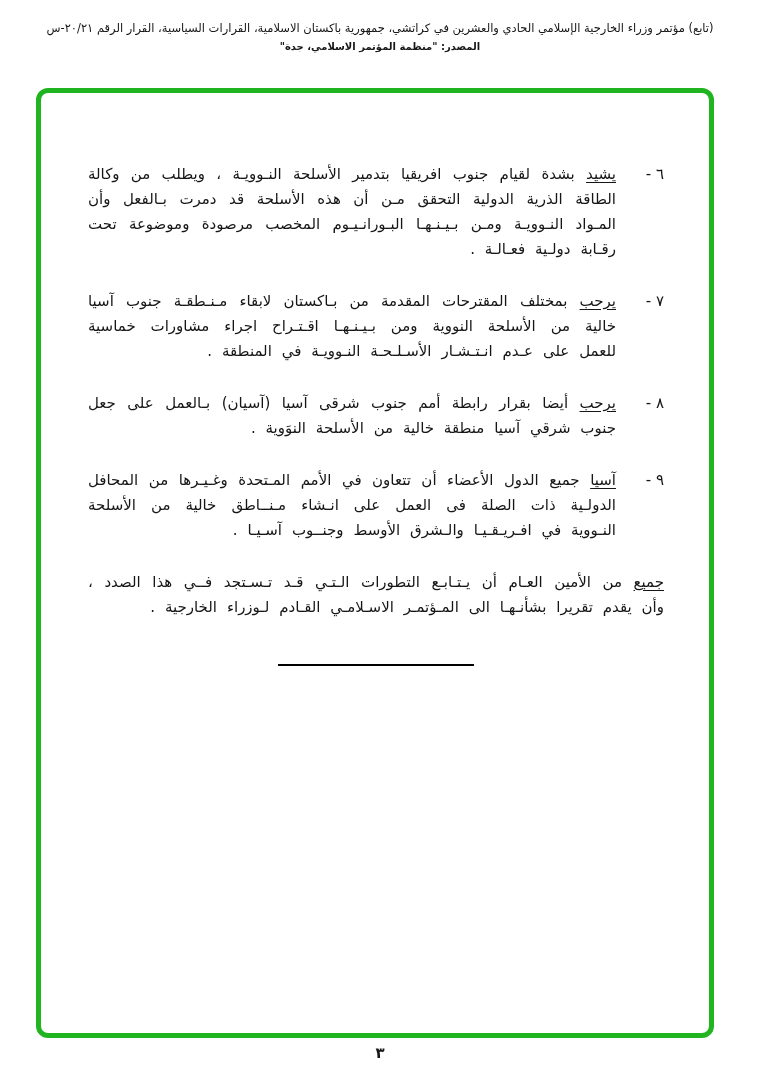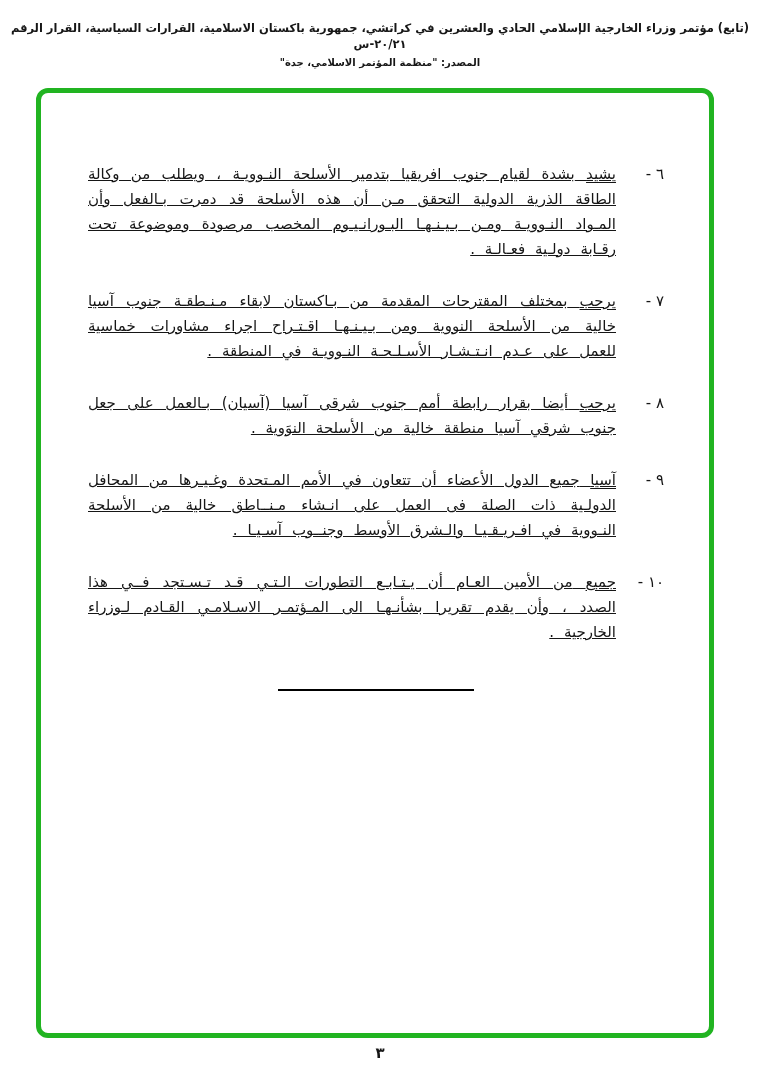--- a/index.html
+++ b/index.html
@@ -20,21 +20,21 @@
   .top-header {
     position: absolute;
     top: 20px;
     left: 10px;
     right: 10px;
     direction: rtl;
     text-align: center;
   }
   .top-header .line1 {
     font-size: 11.5px;
-    font-weight: bold;
+    font-weight: normal;
     letter-spacing: 0.1px;
     line-height: 16px;
   }
   .top-header .line2 {
     font-size: 10px;
     font-weight: bold;
     margin-top: 5px;
   }
 
   
@@ -71,21 +71,20 @@
     white-space: nowrap;
   }
   .item .body {
     flex: 1 1 auto;
     margin: 0;
     font-size: 15px;
     line-height: 25px;
     text-align: justify;
     text-align-last: right;
     word-spacing: 0.34em;
-    text-decoration: underline;
   }
   .lead {
     text-decoration: underline;
     text-underline-offset: 3px;
   }
 
   .divider {
     width: 196px;
     border-top: 2px solid #000000;
     margin: 44px auto 0 auto;
@@ -129,20 +128,19 @@
     <span class="num">٨ -</span>
     <p class="body"><span class="lead">يرحب</span> <span>أيضا بقرار رابطة أمم جنوب شرقى آسيا (آسيان) بـالعمل على جعل جنوب شرقي آسيا منطقة خالية من الأسلحة النوَوية .</span></p>
   </div>
 
   <div class="item">
     <span class="num">٩ -</span>
     <p class="body"><span class="lead">آسيا</span> <span>جميع الدول الأعضاء أن تتعاون في الأمم المـتحدة وغـيـرها من المحافل الدولـية ذات الصلة فى العمل على انـشاء مـنــاطق خالية من الأسلحة النـووية في افـريـقـيـا والـشرق الأوسط وجنــوب آسـيـا .</span></p>
   </div>
 
   <div class="item">
-    <span class="num">١٠ -</span>
     <p class="body"><span class="lead">جميع</span> <span>من الأمين العـام أن يـتـابـع التطورات الـتـي قـد تـسـتجد فــي هذا الصدد ، وأن يقدم تقريرا بشأنـهـا الى المـؤتمـر الاسـلامـي القـادم لـوزراء الخارجية .</span></p>
   </div>
 
   <div class="divider"></div>
 </div>
 
 <div class="page-number">٣</div>
 
 </body></html>

